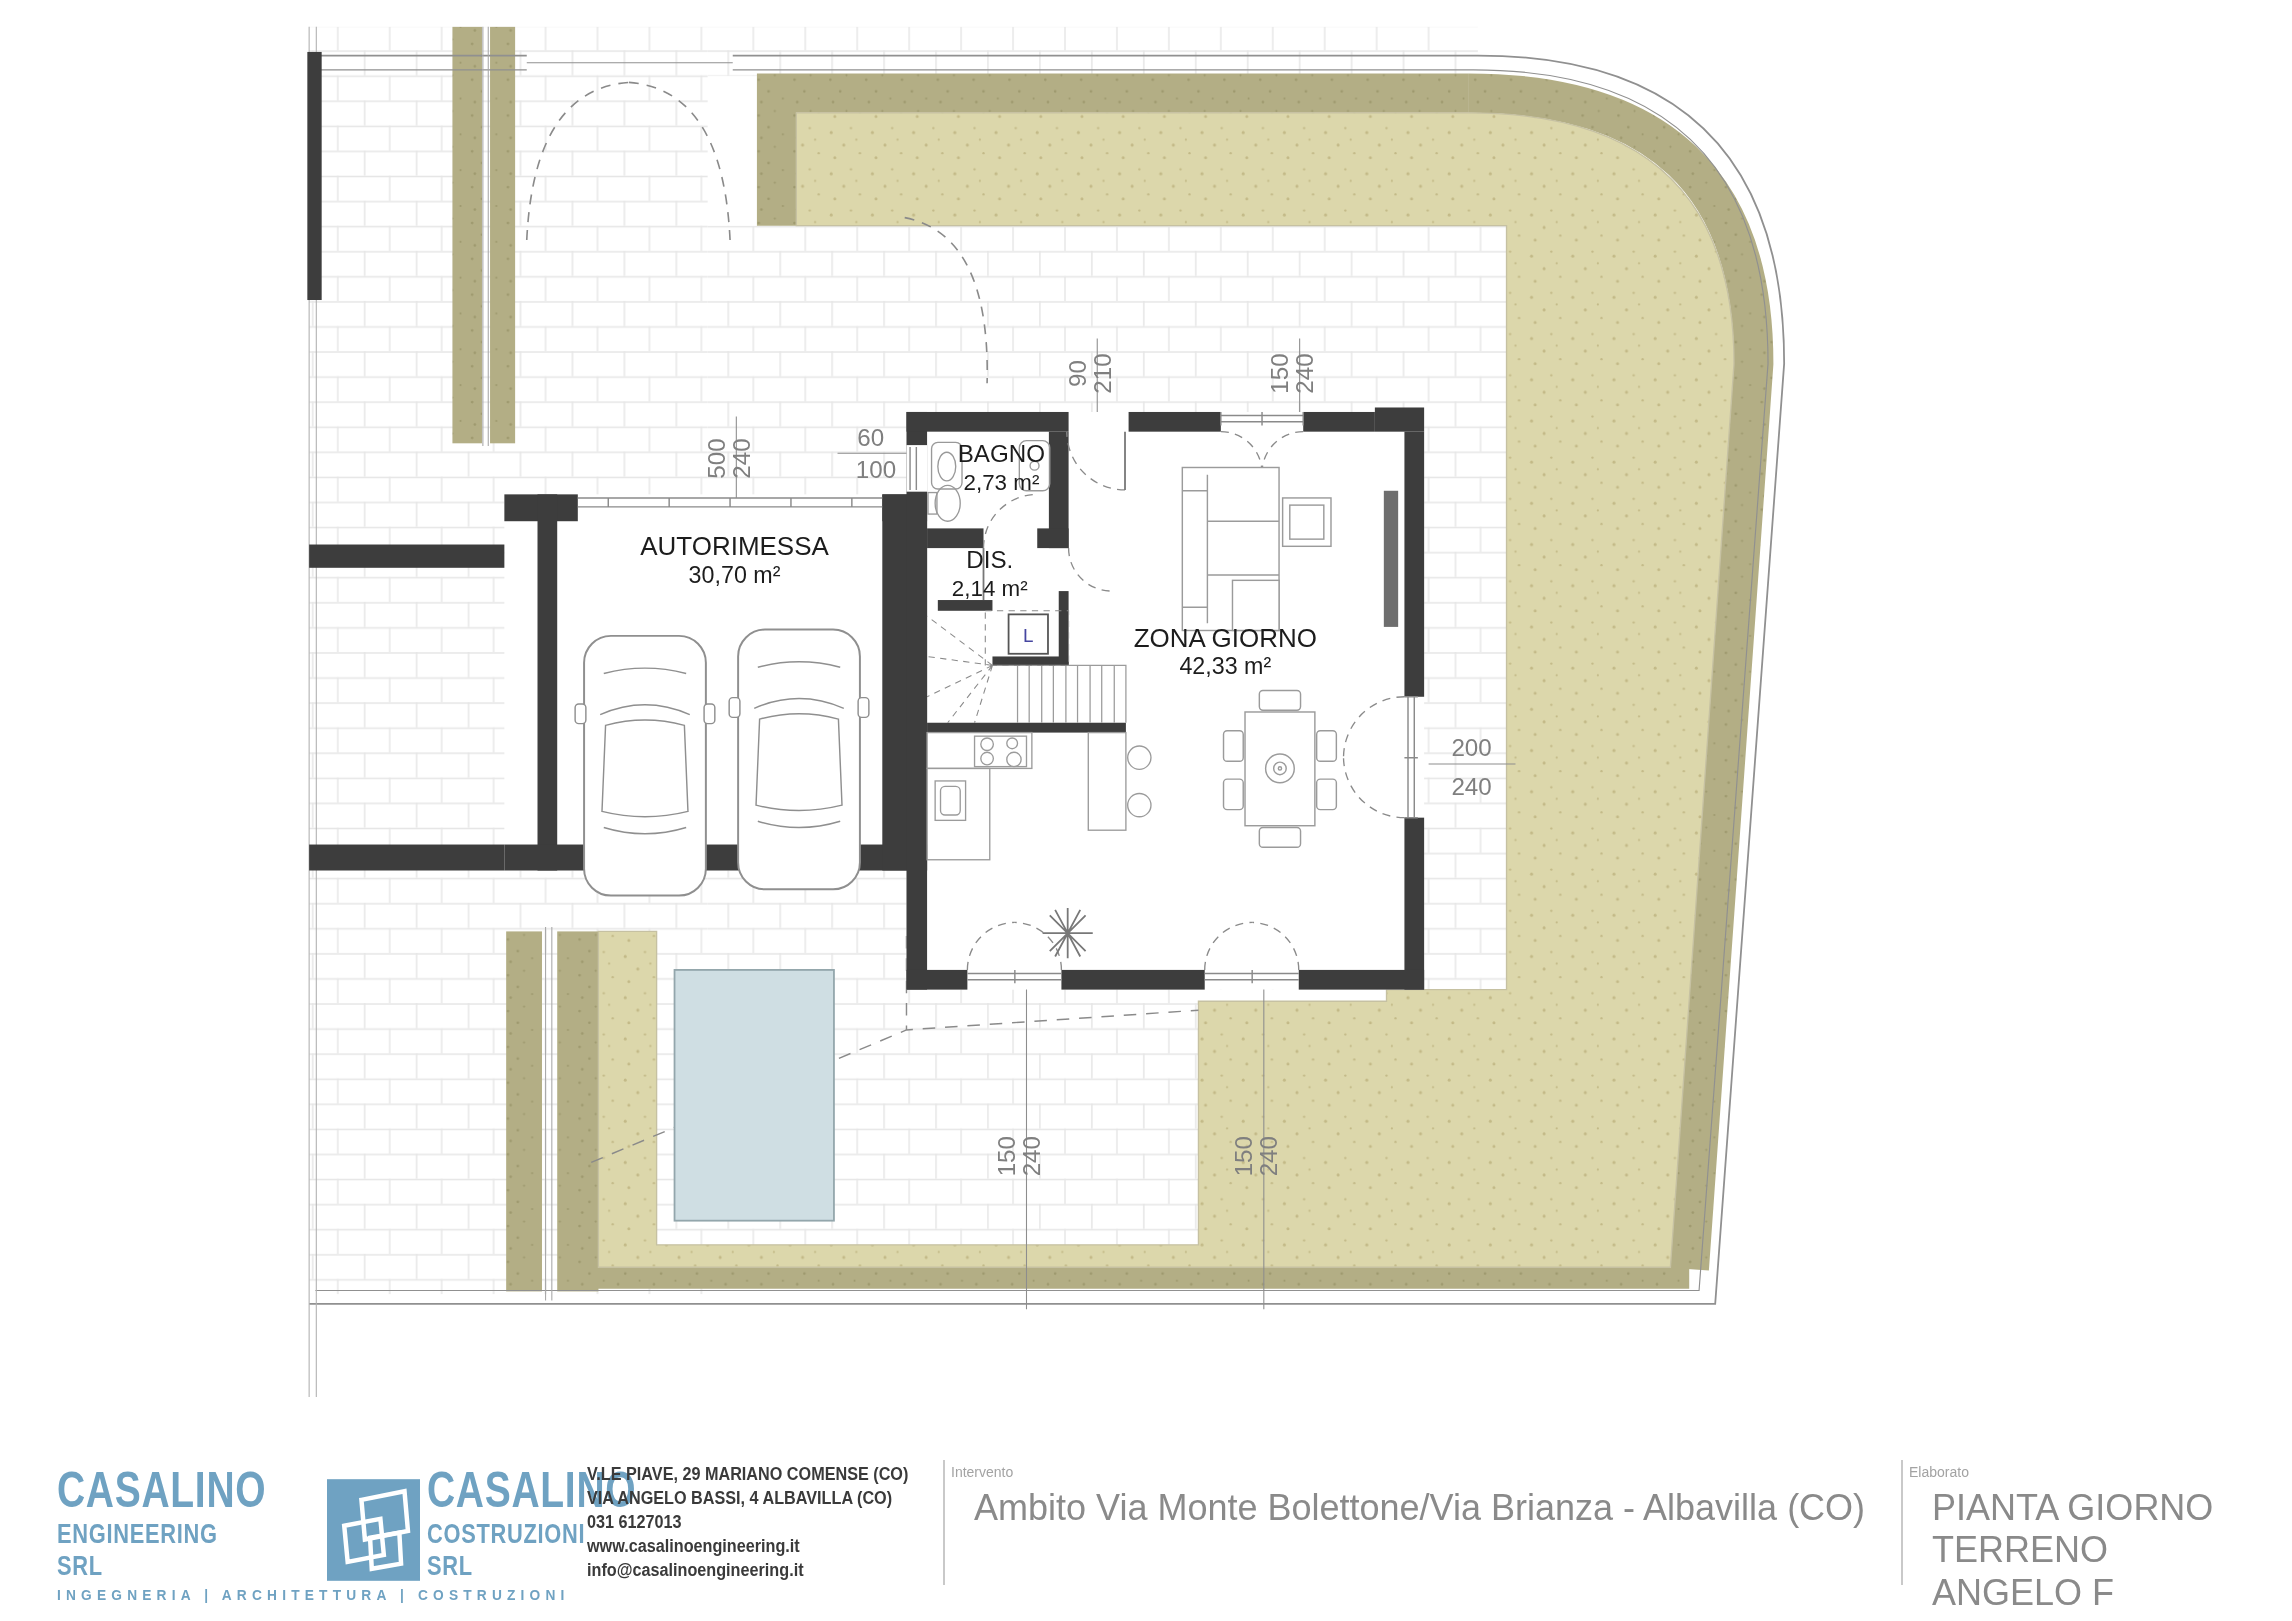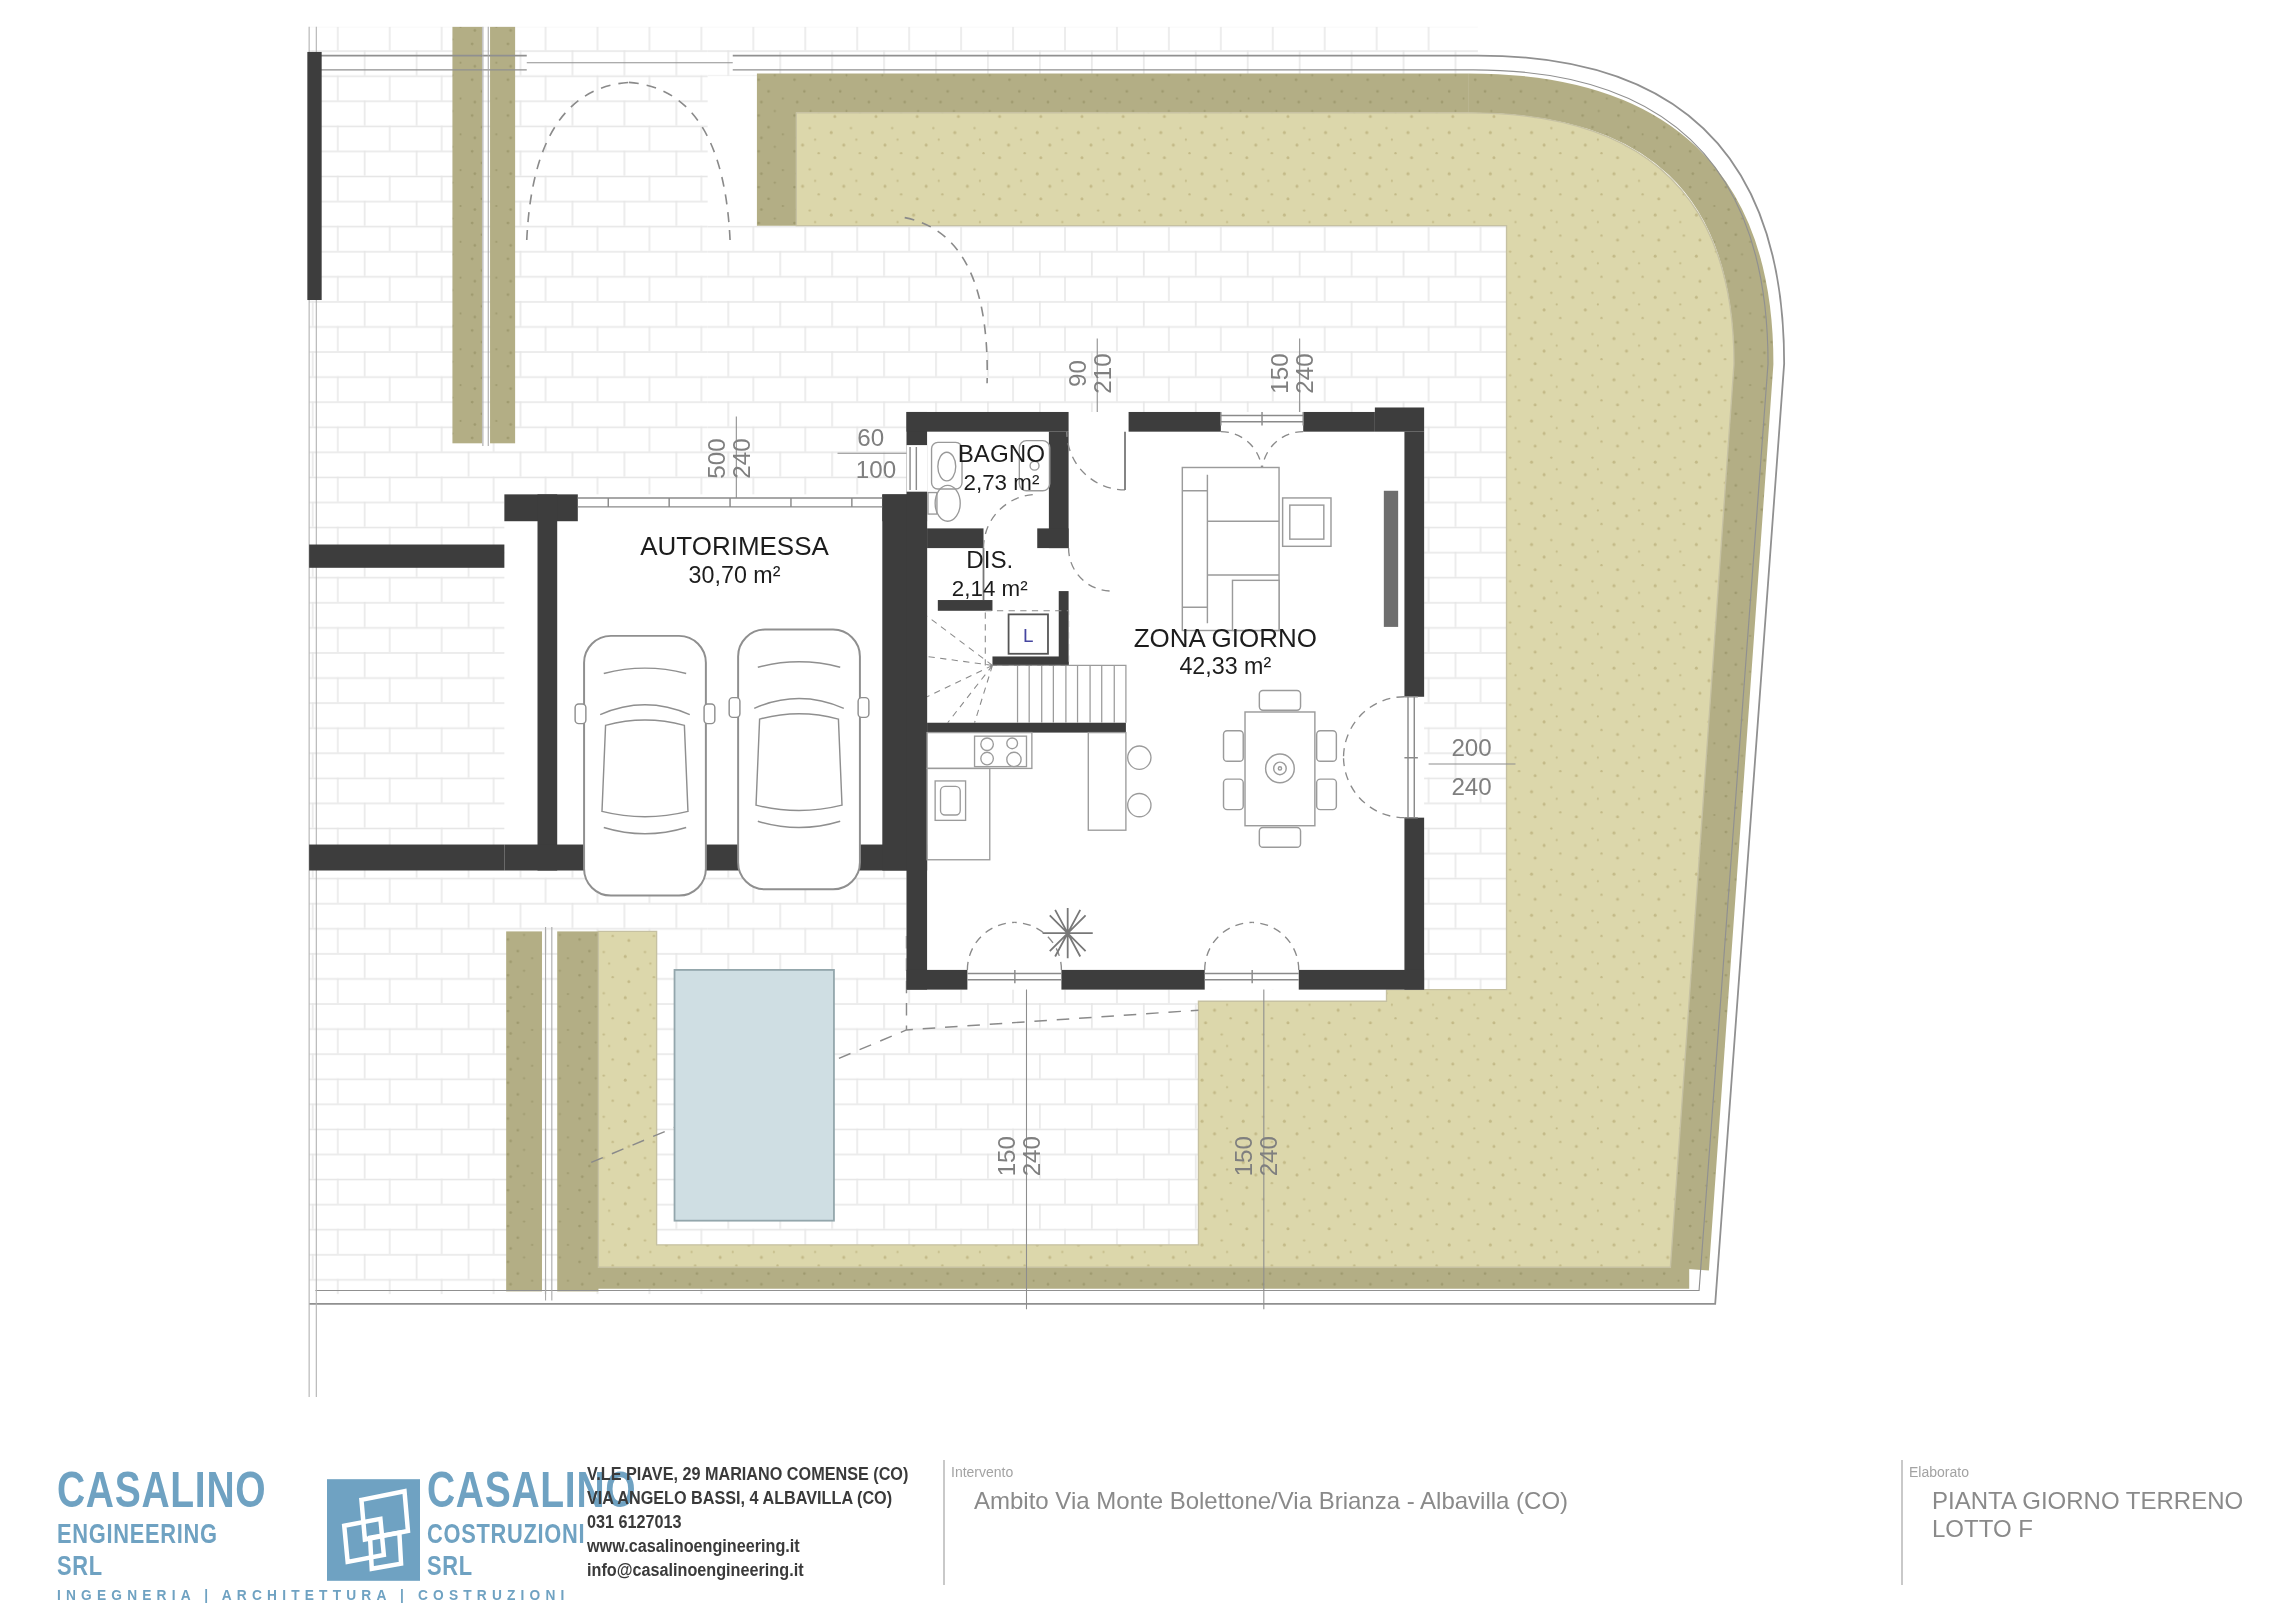--- a/index.html
+++ b/index.html
@@ -13,21 +13,21 @@
   .brand-col{display:flex;flex-direction:column;transform:scaleX(.78);transform-origin:left top;}
   .brand-name{font-size:50px;font-weight:bold;letter-spacing:0.9px;line-height:.95;color:var(--brand);}
   .brand-sub{font-size:28px;font-weight:bold;letter-spacing:0.9px;color:var(--brand);margin-top:3.6px;}
   .brand-icon{width:93px;height:104px;margin:1.8px 7.2px 0 1.8px;flex:0 0 auto;}
   .brand-tagline{margin-top:5.4px;font-size:14.3px;font-weight:bold;letter-spacing:5.4px;color:var(--brand);
                  transform:scaleX(.96);transform-origin:left top;white-space:nowrap;}
   .contact{position:absolute;left:587px;top:10.7px;color:#3a3a3a;font-weight:bold;font-size:18px;
            line-height:24px;transform:scaleX(.9);transform-origin:left top;white-space:nowrap;}
   .vdiv{position:absolute;top:9px;width:1.8px;height:125px;background:#c9c9c9;}
   .sec-label{font-size:14px;color:#a3a3a3;}
-  .sec-value{font-size:24px;color:#8a8a8a;margin-top:7.2px;margin-left:23px;line-height:1.18;}
+  .sec-value{font-size:36px;color:#8a8a8a;margin-top:7.2px;margin-left:23px;line-height:1.18;}
   .sec{position:absolute;top:12.5px;}
 </style>
 </head>
 <body>
 
 <div id="page">
 
 <svg id="plan-svg" width="2293" height="1621" viewBox="0 0 2560 1810">
   <defs>
     <pattern id="brick" width="58" height="56" patternUnits="userSpaceOnUse">
@@ -310,19 +310,19 @@
     <div class="sec-label">Intervento</div>
     <div class="sec-value">Ambito Via Monte Bolettone/Via Brianza - Albavilla (CO)</div>
   </div>
 
   <div class="vdiv" style="left:1901px"></div>
 
   <div class="sec" style="left:1909px">
     <div class="sec-label">Elaborato</div>
     <div class="sec-value">
       <div>PIANTA GIORNO TERRENO</div>
-      <div>LOTTO F</div>
+      <div>ANGELO F</div>
     </div>
   </div>
 </div>
 
 </div>
 
 
 </body></html>

